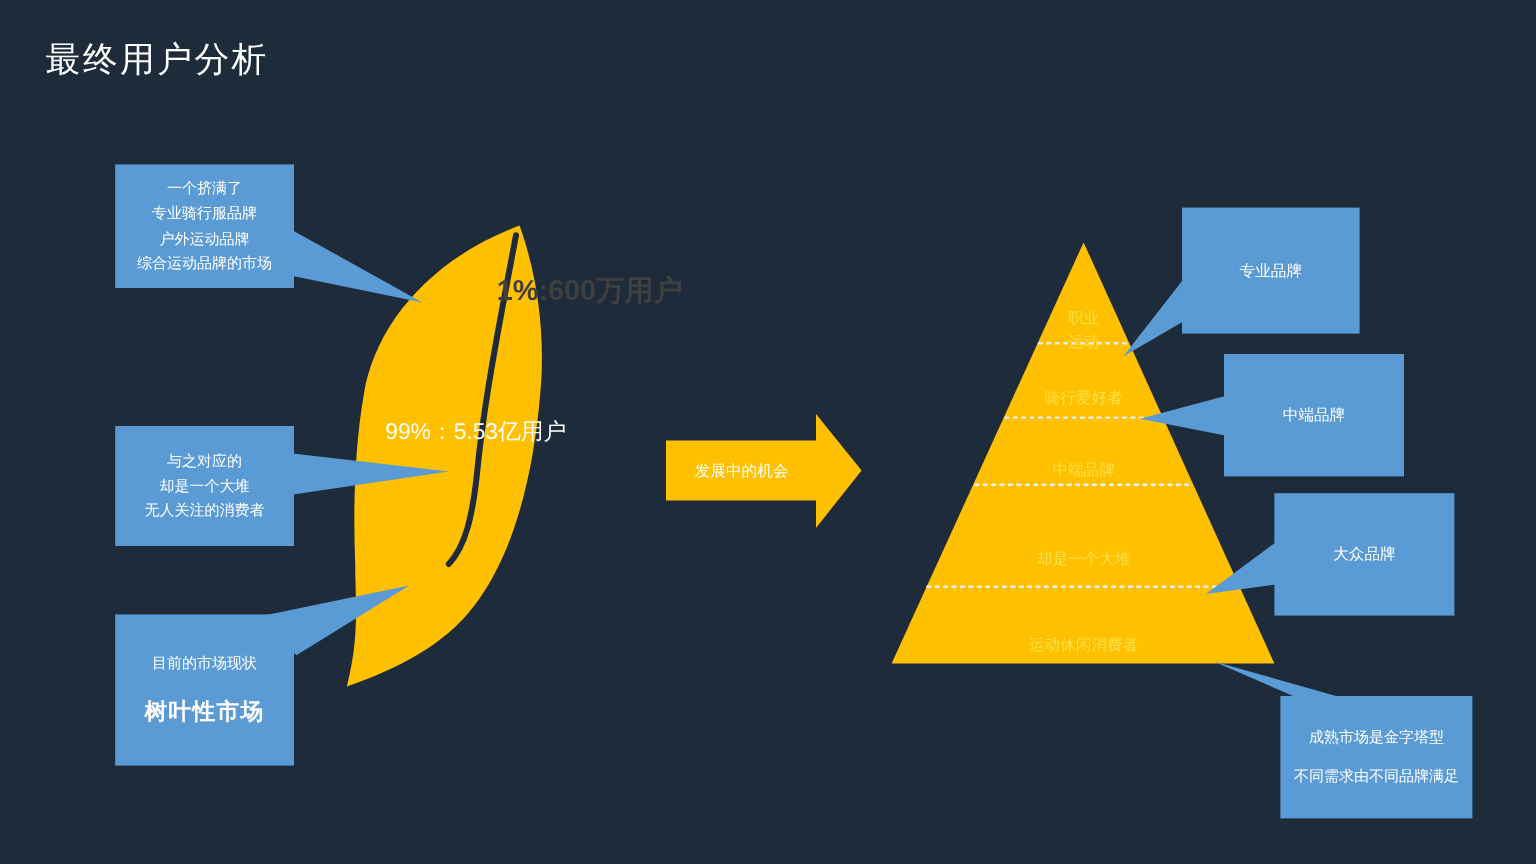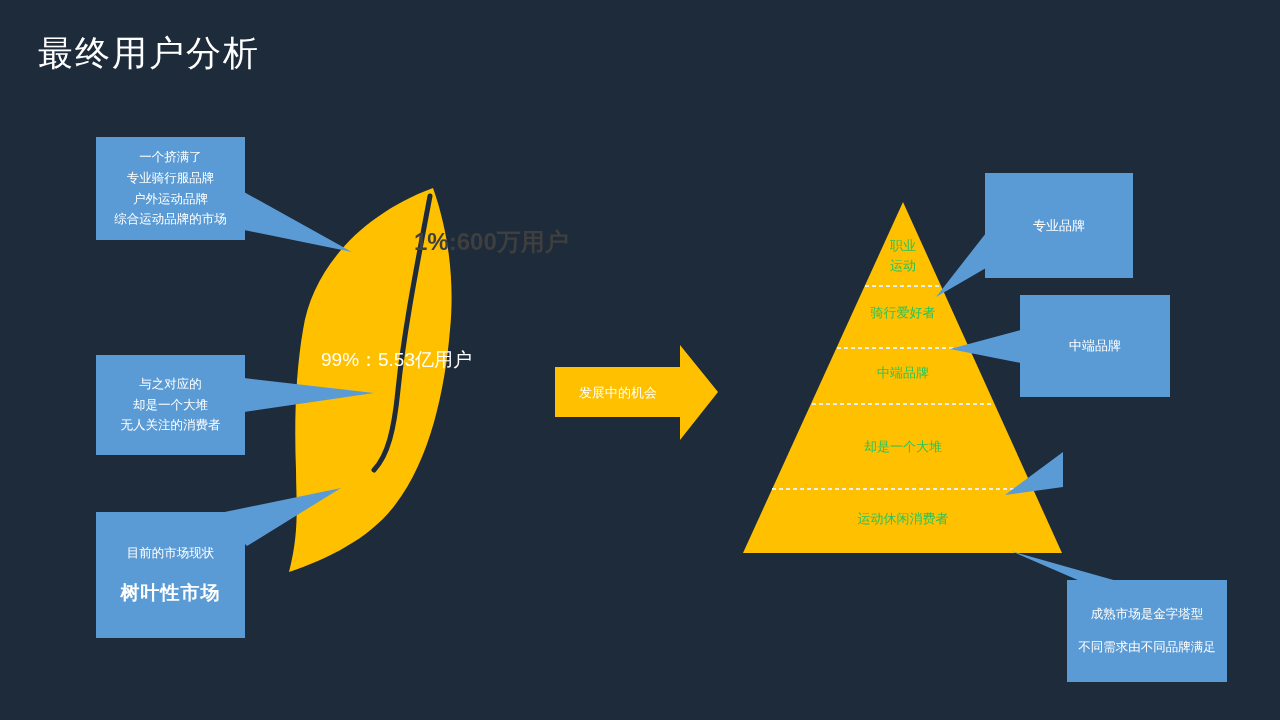--- a/index.html
+++ b/index.html
@@ -3,34 +3,34 @@
 <meta charset="utf-8">
 <style>
   html,body{margin:0;padding:0;background:#000;}
   .slide{
     position:relative;width:1280px;height:720px;overflow:hidden;
     background:#1D2B3A;
     font-family:"Liberation Sans","DejaVu Sans",sans-serif;
   }
   .abs{position:absolute;}
   .page-title{
-    left:38px;top:30px;font-size:35px;color:#FFFFFF;letter-spacing:2px;font-weight:500;
+    left:38px;top:30px;font-size:29px;color:#FFFFFF;letter-spacing:2px;font-weight:500;
   }
   .shape-layer{left:0;top:0;width:1280px;height:720px;}
   .leaf-top-label{
     left:414px;top:226px;font-size:24px;color:#3F3F3F;white-space:nowrap;font-weight:700;
   }
   .leaf-main-label{
     left:321px;top:347px;font-size:19px;color:#FFFFFF;white-space:nowrap;font-weight:500;
   }
   .arrow-label{
     left:556px;top:384px;width:124px;text-align:center;font-size:13px;color:#FFFFFF;
   }
   .tier-label{
-    text-align:center;color:#22c55e;font-size:13px;line-height:20px;
+    text-align:center;color:#fde047;font-size:13px;line-height:20px;margin-top:19px;
   }
   #tier1{left:853px;top:236px;width:100px;}
   #tier2{left:823px;top:303px;width:160px;}
   #tier3{left:823px;top:363px;width:160px;}
   #tier4{left:803px;top:437px;width:200px;}
   #tier5{left:803px;top:509px;width:200px;}
   .callout{
     position:absolute;background:#5B9BD5;color:#FFFFFF;
     display:flex;flex-direction:column;align-items:center;justify-content:center;
     text-align:center;
@@ -127,20 +127,23 @@
   </div>
 
   <div class="callout" id="c4">
     <div class="brand-label">专业品牌</div>
   </div>
 
   <div class="callout" id="c5">
     <div class="brand-label">中端品牌</div>
   </div>
 
+  <div class="callout" id="c6">
+    <div class="brand-label">大众品牌</div>
+  </div>
 
   <div class="callout" id="c7">
     <div class="line">成熟市场是金字塔型</div>
     <div class="gap"></div>
     <div class="line">不同需求由不同品牌满足</div>
   </div>
 
 </div>
 
 </body></html>

